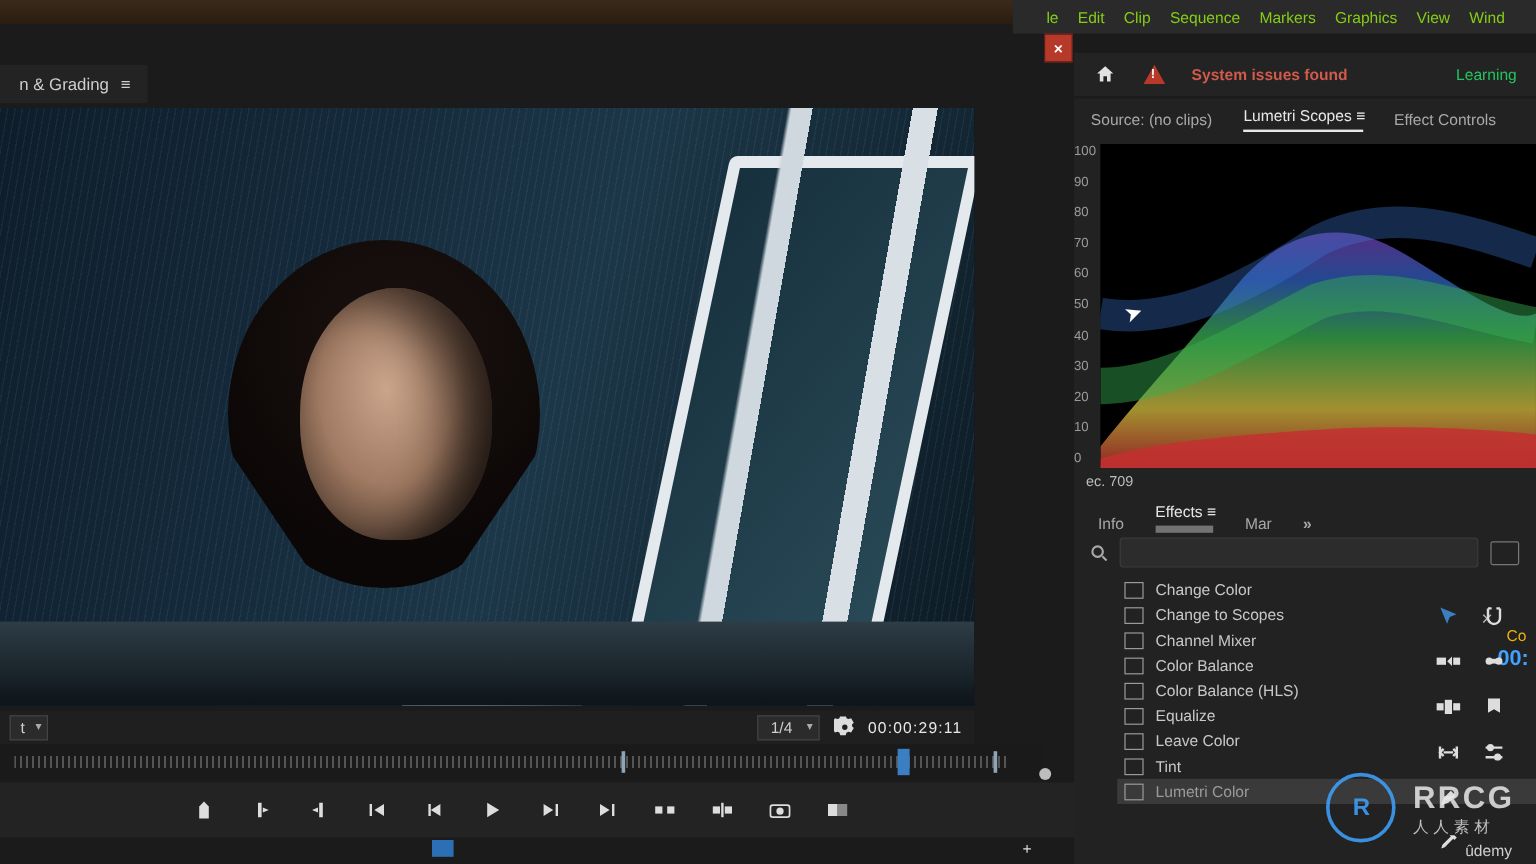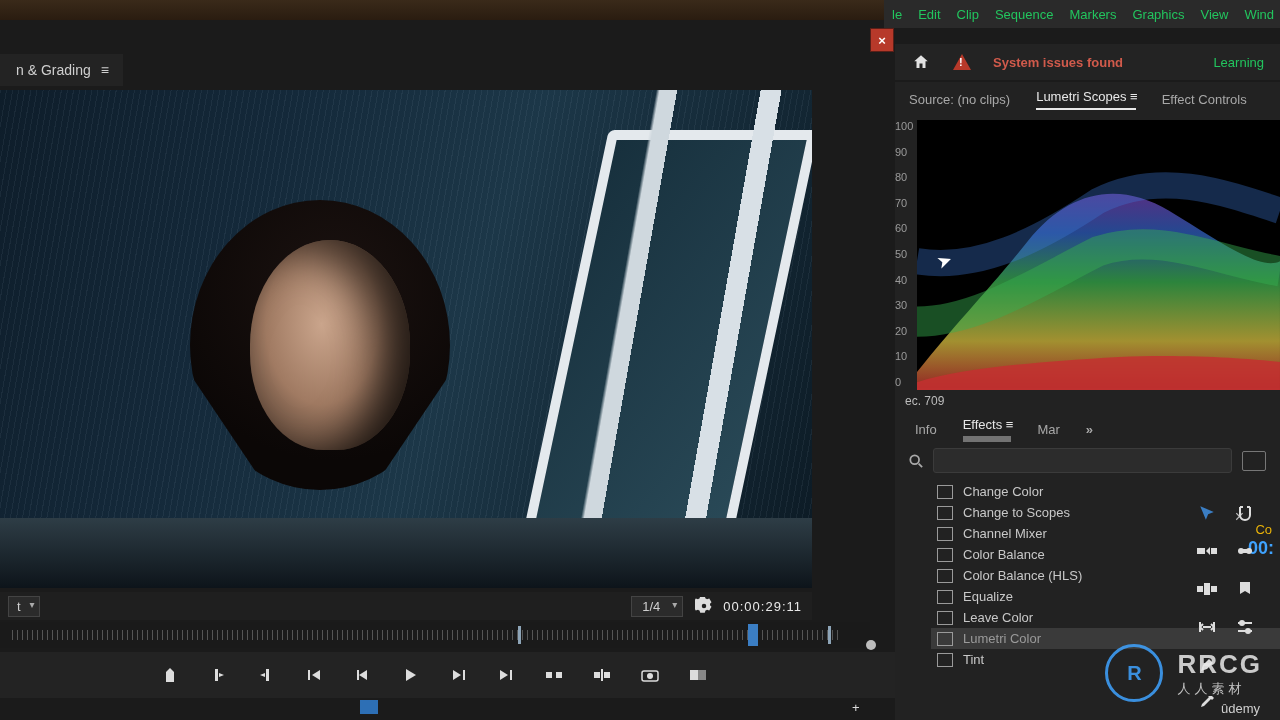--- a/index.html
+++ b/index.html
@@ -1,17 +1,17 @@
 <!DOCTYPE html>
 <html><head>
 <meta charset="utf-8">
 <style>
   html,body{margin:0;padding:0;width:1280px;height:720px;background:#1b1b1b;font-family:"Segoe UI",Arial,sans-serif;color:#ccc;font-size:13px;overflow:hidden}
   .top-strip{height:20px;background:linear-gradient(#3a2a1a,#2a1c10);display:flex;gap:36px;padding:0 30px;align-items:center;color:#d8c8b8;font-size:12px}
-  .app-menubar{position:absolute;right:0;top:0;height:28px;width:380px;background:#2a2a2a;display:flex;align-items:center;gap:16px;padding:0 8px;color:#22c55e;font-size:13px}
+  .app-menubar{position:absolute;right:0;top:0;height:28px;width:380px;background:#2a2a2a;display:flex;align-items:center;gap:16px;padding:0 28px;color:#84cc16;font-size:13px}
   .close-x{position:absolute;left:870px;top:28px;width:22px;height:22px;background:#b7392a;color:#fff;display:flex;align-items:center;justify-content:center;font-weight:bold;border:1px solid #5a1f18}
   .header-row{position:absolute;left:895px;top:44px;right:0;height:36px;background:#232323;display:flex;align-items:center;gap:22px;padding:0 16px}
   .home-icon{width:20px;height:18px}
   .warn-icon{width:0;height:0;border-left:9px solid transparent;border-right:9px solid transparent;border-bottom:16px solid #b7392a;position:relative}
   .warn-icon::after{content:"!";position:absolute;left:-3px;top:2px;color:#fff;font-size:11px;font-weight:bold}
   .sys-issues{color:#d05a4b;font-weight:600}
   .learning{margin-left:auto;color:#22c55e}
   .workspace-tab{position:absolute;left:0;top:54px;padding:8px 16px;background:#232323;color:#cfcfcf;font-size:14px;display:flex;gap:10px;align-items:center}
   .hamburger{letter-spacing:-2px}
   
@@ -45,21 +45,21 @@
   .dot-zoom{position:absolute;left:866px;top:640px;width:10px;height:10px;border-radius:50%;background:#bdbdbd}
   
   .right-col{position:absolute;left:895px;top:82px;right:0;bottom:0;background:#222}
   .panel-tabs{height:34px;display:flex;align-items:center;gap:26px;padding:0 14px;color:#a8a8a8;font-size:13px}
   .panel-tabs .active{color:#e8e8e8;border-bottom:2px solid #e8e8e8;padding-bottom:4px}
   .scope{position:relative;margin:4px 0 0 22px;height:268px;background:#000}
   .y-axis{position:absolute;left:-22px;top:0;height:100%;display:flex;flex-direction:column;justify-content:space-between;font-size:11px;color:#9a9a9a}
   .wave{position:absolute;inset:0}
   .cursor-arrow{position:absolute;left:20px;top:130px;color:#fff;font-size:18px;transform:rotate(-20deg)}
   .rec-label{padding:6px 10px;color:#bdbdbd;font-size:12px}
-  .lower-tabs{height:30px;display:flex;align-items:center;gap:26px;padding:0 20px;color:#a8a8a8}
+  .lower-tabs{height:30px;display:flex;align-items:flex-end;gap:26px;padding:0 20px;color:#a8a8a8}
   .lower-tabs .active{color:#e6e6e6;border-bottom:6px solid #737373;padding-bottom:4px}
   .more-chev{font-weight:bold}
   .fx-search{display:flex;align-items:center;gap:10px;padding:4px 14px}
   .fx-search input{flex:1;background:#2c2c2c;border:1px solid #3b3b3b;color:#ddd;padding:4px 8px;border-radius:3px}
   .folder-btn{width:22px;height:18px;border:1px solid #777;border-radius:2px}
   .fx-list{padding:4px 0 0 36px}
   .fx-item{display:flex;align-items:center;gap:10px;padding:3px 6px;color:#c8c8c8;cursor:pointer}
   .fx-item.sel{background:#3a3a3a;color:#9a9a9a}
   .fx-ico{width:14px;height:12px;border:1px solid #9a9a9a}
   
@@ -295,27 +295,27 @@
         <span>Color Balance (HLS)</span>
       </div>
       <div class="fx-item">
         <span class="fx-ico"></span>
         <span>Equalize</span>
       </div>
       <div class="fx-item">
         <span class="fx-ico"></span>
         <span>Leave Color</span>
       </div>
+      <div class="fx-item">
+        <span class="fx-ico"></span>
+        <span>Tint</span>
+      </div>
       <div class="fx-item sel">
         <span class="fx-ico"></span>
         <span>Lumetri Color</span>
-      </div>
-      <div class="fx-item">
-        <span class="fx-ico"></span>
-        <span>Tint</span>
       </div>
     </div>
 
   <span class="proj-close">×</span>
   <span class="proj-co">Co</span>
   <span class="timecode-blue">00:</span>
 
   <div class="toolcol a">
     <span class="tool sel-tool">
         <svg width="18" height="18" viewBox="0 0 16 16" fill="#3b7ec4">

